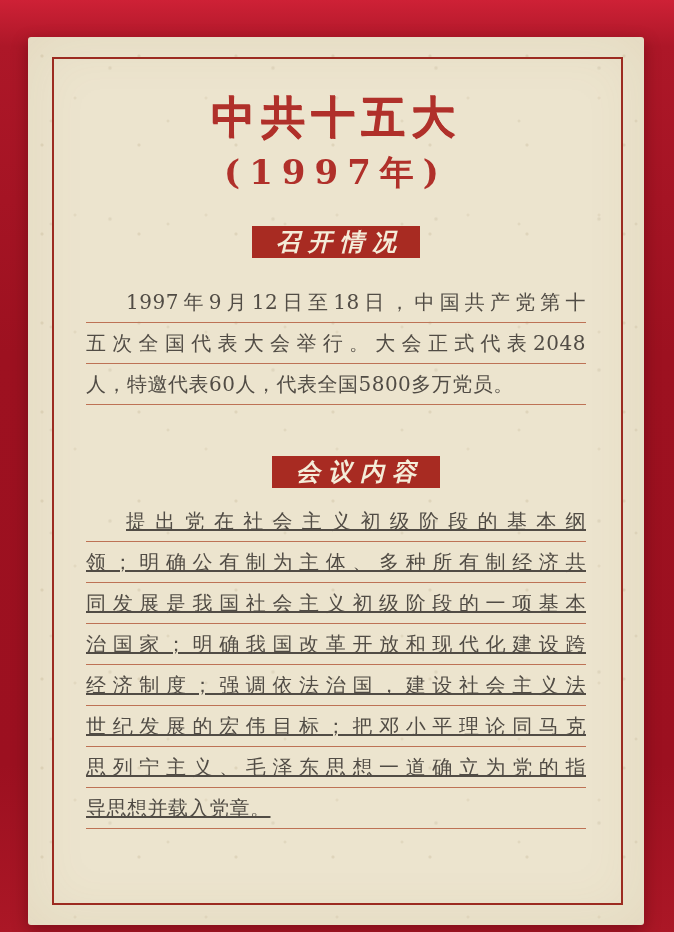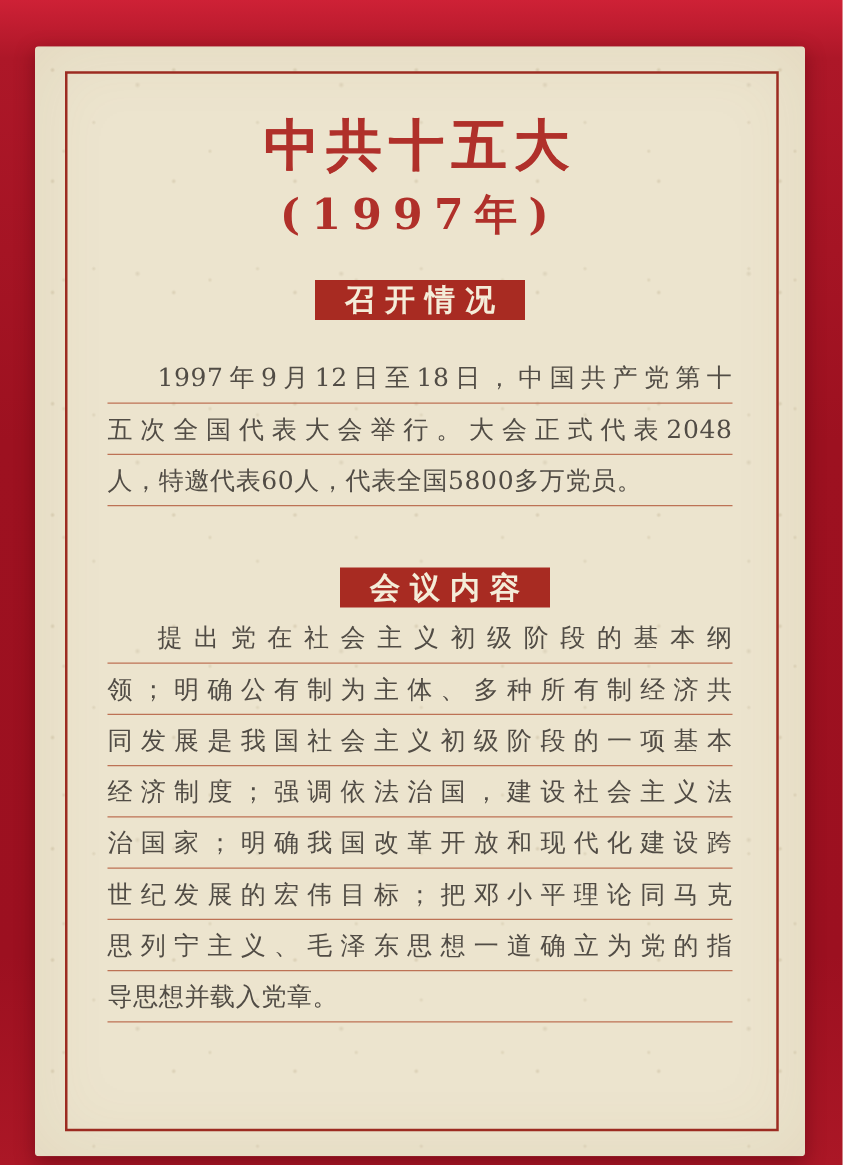--- a/index.html
+++ b/index.html
@@ -38,40 +38,40 @@
     text-shadow:0.5px 0.5px 0 #b0302a;
     font-family:"DejaVu Serif","Liberation Serif",serif;
   }
 
   .subtitle {
     margin-top:8px; font-size:34px; line-height:1.4;
     letter-spacing:9px; color:#b0302a; font-weight:bold;
   }
 
   .sec-header {
-    display:flex; justify-content:center; align-items:center;
-    gap:4px; height:36px;
+    display:flex; justify-content:center; align-items:flex-end;
+    gap:4px; height:36px;font-style:italic;
   }
   .sec-header.first  { margin-top:25px; }
   .sec-header.second { margin-top:47px;padding-left:40px; }
   .accent-bar { width:9px; background:#a82b22; }
   .sec-label {
     background:#a82b22; color:#f4ecd8;
     display:flex; align-items:center; justify-content:center;
     font-size:24px; font-weight:bold;
     letter-spacing:8px; padding:0 16px 0 24px;
   }
 
   .para {
     width:500px; margin-left:auto; margin-right:auto;
     text-align:left; color:#514c45;
     font-size:20px;
   }
   .para.p1 { margin-top:24px; }
-  .para.p2 { margin-top:2px; }
+  .para.p2 { margin-top:13px;text-decoration:underline; }
 
   .text-line {
     height:41px; line-height:41px;
     border-bottom:1px solid #bd7255;
     white-space:nowrap;
     text-align:justify; text-align-last:justify;
     letter-spacing:0.5px;
   }
   .text-line.first { text-indent:2em; }
   .text-line.last  { text-align-last:left; }
@@ -103,22 +103,22 @@
       <div class="sec-header second">
         <span class="accent-bar"></span>
         <span class="sec-label">会议内容</span>
         <span class="accent-bar"></span>
       </div>
 
       <div class="para p2">
         <div class="text-line first">提出党在社会主义初级阶段的基本纲</div>
         <div class="text-line">领；明确公有制为主体、多种所有制经济共</div>
         <div class="text-line">同发展是我国社会主义初级阶段的一项基本</div>
+        <div class="text-line">治国家；明确我国改革开放和现代化建设跨</div>
         <div class="text-line">经济制度；强调依法治国，建设社会主义法</div>
-        <div class="text-line">治国家；明确我国改革开放和现代化建设跨</div>
         <div class="text-line">世纪发展的宏伟目标；把邓小平理论同马克</div>
         <div class="text-line">思列宁主义、毛泽东思想一道确立为党的指</div>
         <div class="text-line last">导思想并载入党章。</div>
       </div>
 
     </div>
   </div>
 </div>
 
 </body></html>

